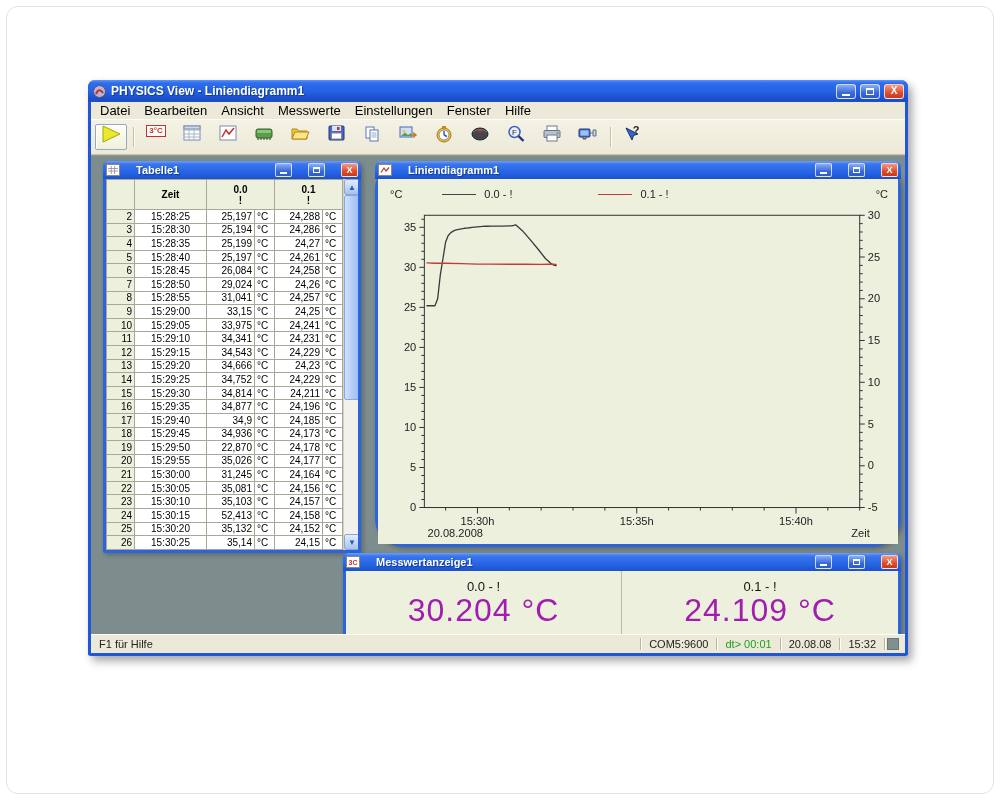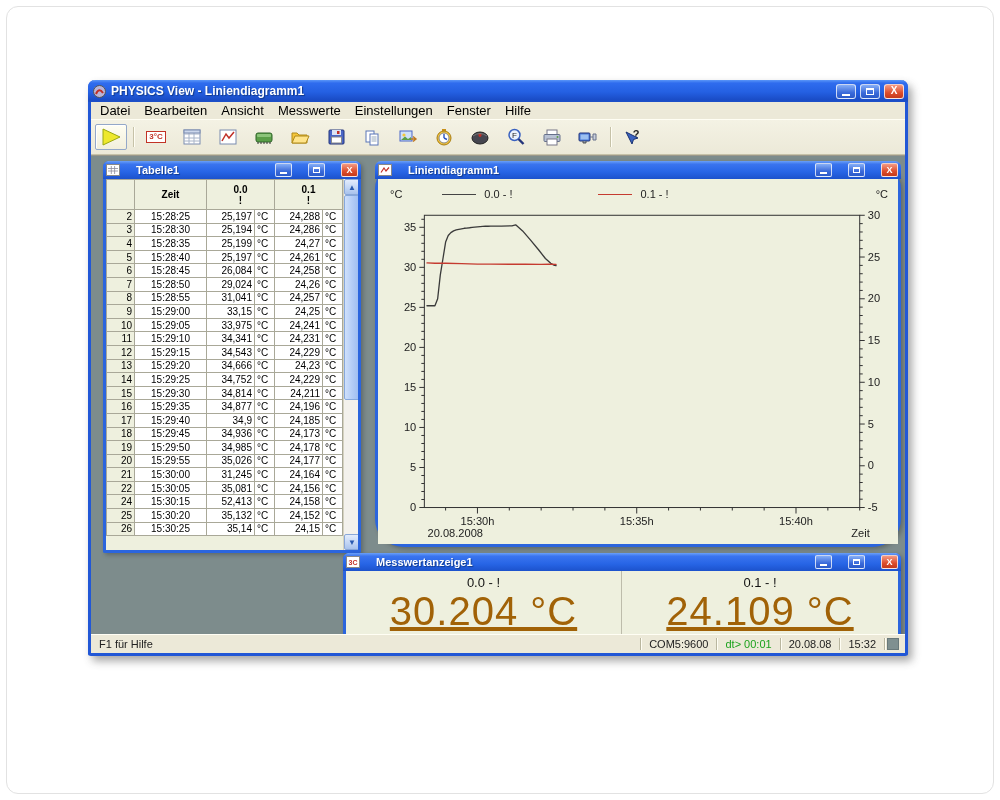--- a/index.html
+++ b/index.html
@@ -28,21 +28,21 @@
     background:linear-gradient(180deg,#86aef6,#3a6ada 60%,#2c5ac8);box-sizing:border-box;}
   .winbtn.close{background:linear-gradient(180deg,#f49a84,#dd4d2c 60%,#c43a1c);font-weight:bold;}
   .winbtn.min span{display:block;width:8px;height:2px;background:#fff;margin-top:7px;}
   .winbtn.max span{display:block;width:8px;height:7px;border:1px solid #fff;border-top-width:2px;box-sizing:border-box;}
 
   .menubar{flex:0 0 16px;display:flex;align-items:center;font-size:13px;padding-left:2px;background:#ece9d8;}
   .menubar .mitem{padding:1px 7px;cursor:default;}
 
   .toolbar{flex:0 0 30px;display:flex;align-items:center;padding:2px 4px;gap:4px;
     background:linear-gradient(180deg,#f4f2e4,#ece9d8);border-top:1px solid #fffef4;border-bottom:1px solid #c6c2a8;}
-  .tbtn{width:30px;height:24px;display:flex;align-items:center;justify-content:center;border:1px solid transparent;border-radius:2px;}
+  .tbtn{width:30px;height:24px;display:flex;align-items:flex-start;justify-content:center;border:1px solid transparent;border-radius:2px;}
   .tbtn.active{border:1px solid #94a8c8;background:linear-gradient(180deg,#fffef2,#f2efdc);box-shadow:1px 1px 0 #fff inset;}
   .tsep{width:1px;height:20px;background:#c6c2a8;margin:0 2px;box-shadow:1px 0 0 #fffef4;}
   .mini3c{border:1px solid #c23326;color:#c23326;background:#fff;font-size:8px;font-weight:bold;padding:1px 2px;line-height:1;}
 
   
   #mdi{flex:1;position:relative;background:#7d8c8c;border-top:1px solid #9a978a;overflow:hidden;}
 
   .child{position:absolute;border:3px solid #2b65dd;border-top:none;border-radius:6px 6px 2px 2px;
     background:#eef0de;display:flex;flex-direction:column;box-sizing:border-box;box-shadow:2px 2px 4px rgba(40,40,40,.35);}
   .child-title{flex:0 0 18px;margin:0 -3px;background:linear-gradient(180deg,#6aa0f8 0%,#3a74ee 18%,#2765e6 60%,#1c52cc 100%);
@@ -83,21 +83,21 @@
   .legend .unit-right{margin-left:auto;}
   #chart-svg{flex:1;width:100%;height:338px;font-family:"Liberation Sans",sans-serif;}
 
   
   #win-disp{left:252px;top:397px;width:558px;height:154px;}
   #win-disp .content{flex:1;display:grid;grid-template-columns:1fr 1fr;grid-template-rows:1fr 1fr;background:#eef0de;}
   .dcell{display:flex;flex-direction:column;align-items:center;justify-content:center;border-right:1px solid #bdbcab;border-bottom:1px solid #bdbcab;overflow:hidden;}
   .dcell:nth-child(2n){border-right:none;}
   .dcell:nth-child(n+3){border-bottom:none;}
   .dlabel{font-size:13px;color:#111;line-height:1.1;}
-  .dvalue{font-size:40px;color:#a16207;letter-spacing:1px;line-height:1.05;text-decoration:underline;}
+  .dvalue{font-size:32px;color:#a21caf;letter-spacing:1px;line-height:1.05;}
 
   
   #statusbar{flex:0 0 18px;display:flex;align-items:center;background:#ece9d8;border-top:1px solid #fffef4;font-size:11px;color:#222;}
   .sb-panel{padding:0 8px;white-space:nowrap;display:flex;align-items:center;height:100%;box-sizing:border-box;}
   .sb-panel.first{flex:1;}
   .sb-div{width:1px;height:12px;background:#b9b69f;box-shadow:1px 0 0 #fffef4;}
   .green{color:#1ca21c;font-weight:normal;}
   .sb-square{width:10px;height:10px;background:#7f9090;border:1px solid #69797a;margin:0 6px 0 2px;}
 
   svg text{fill:#222;}
@@ -416,21 +416,21 @@
                 <td class="num">18</td>
                 <td class="zeit">15:29:45</td>
                 <td class="val">34,936</td>
                 <td class="unit">°C</td>
                 <td class="val">24,173</td>
                 <td class="unit">°C</td>
               </tr>
               <tr>
                 <td class="num">19</td>
                 <td class="zeit">15:29:50</td>
-                <td class="val">34,985</td>
+                <td class="val">22,870</td>
                 <td class="unit">°C</td>
                 <td class="val">24,178</td>
                 <td class="unit">°C</td>
               </tr>
               <tr>
                 <td class="num">20</td>
                 <td class="zeit">15:29:55</td>
                 <td class="val">35,026</td>
                 <td class="unit">°C</td>
                 <td class="val">24,177</td>
@@ -443,20 +443,28 @@
                 <td class="unit">°C</td>
                 <td class="val">24,164</td>
                 <td class="unit">°C</td>
               </tr>
               <tr>
                 <td class="num">22</td>
                 <td class="zeit">15:30:05</td>
                 <td class="val">35,081</td>
                 <td class="unit">°C</td>
                 <td class="val">24,156</td>
+                <td class="unit">°C</td>
+              </tr>
+              <tr>
+                <td class="num">23</td>
+                <td class="zeit">15:30:10</td>
+                <td class="val">35,103</td>
+                <td class="unit">°C</td>
+                <td class="val">24,157</td>
                 <td class="unit">°C</td>
               </tr>
               <tr>
                 <td class="num">24</td>
                 <td class="zeit">15:30:15</td>
                 <td class="val">52,413</td>
                 <td class="unit">°C</td>
                 <td class="val">24,158</td>
                 <td class="unit">°C</td>
               </tr>

